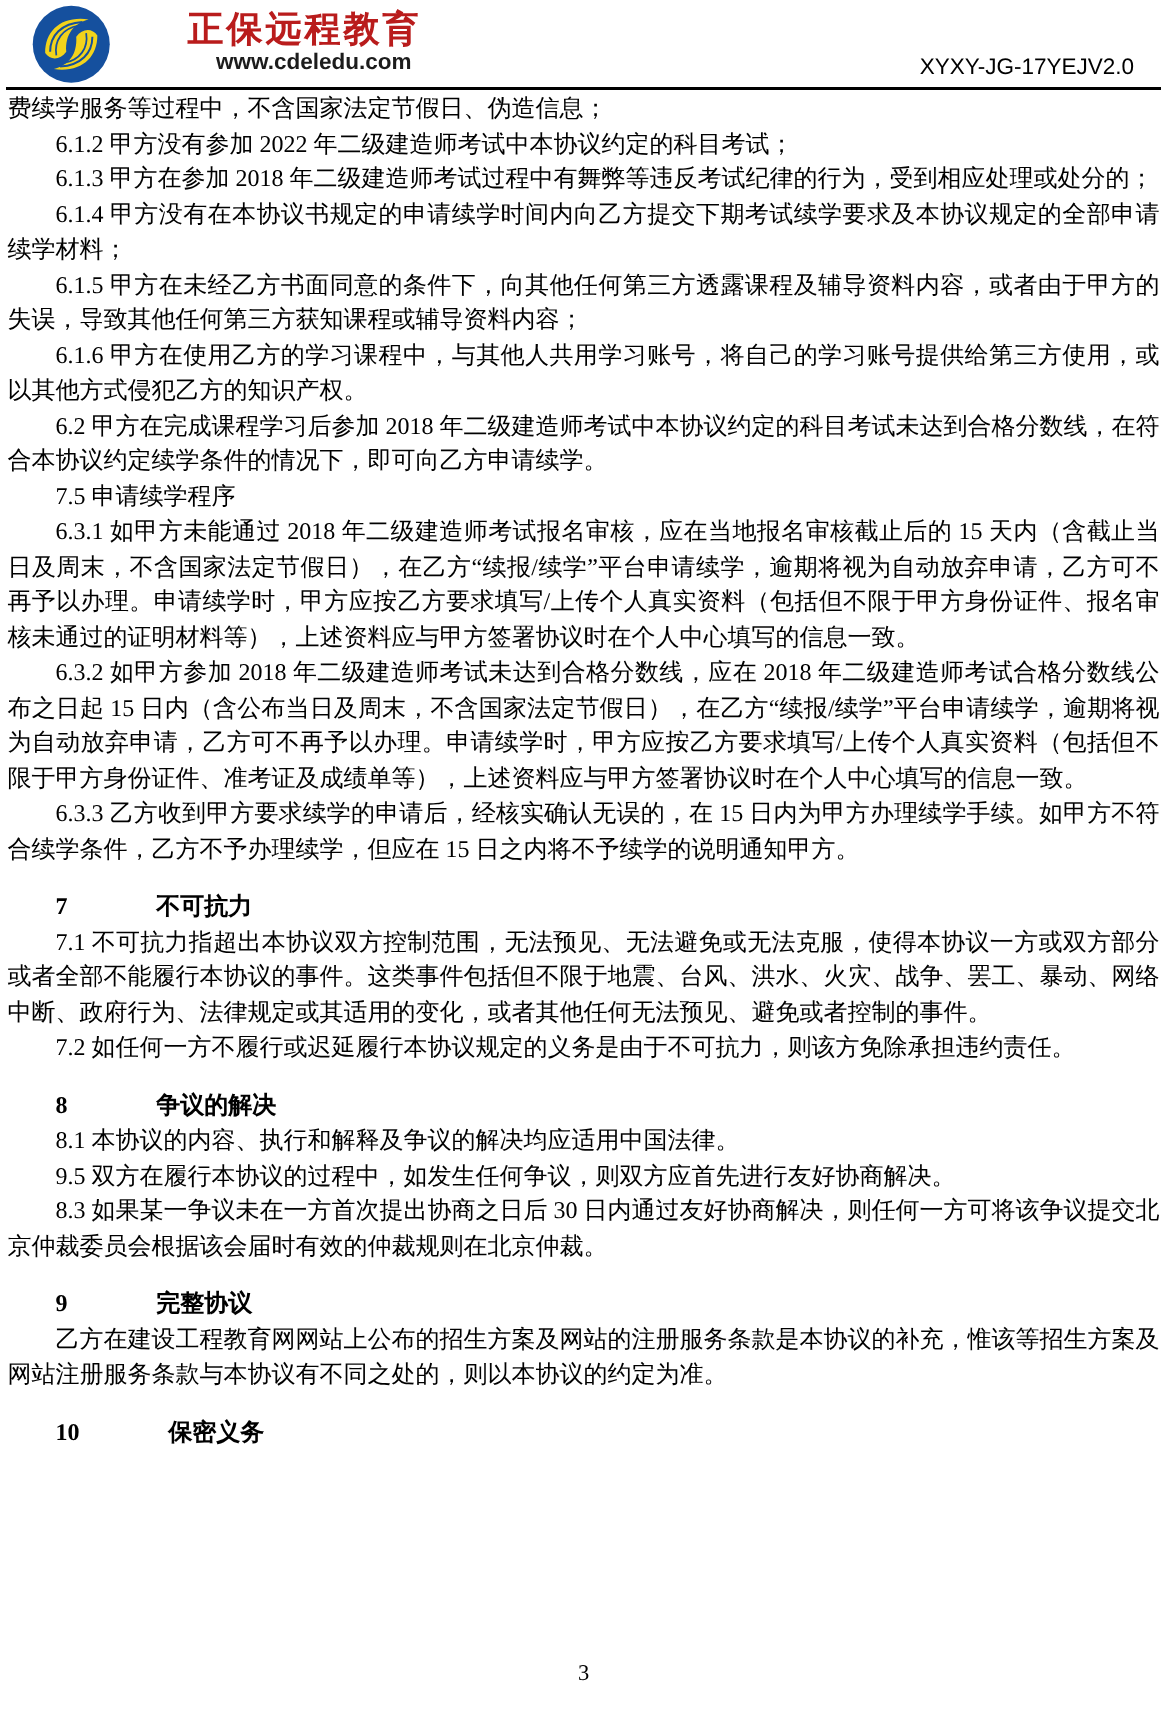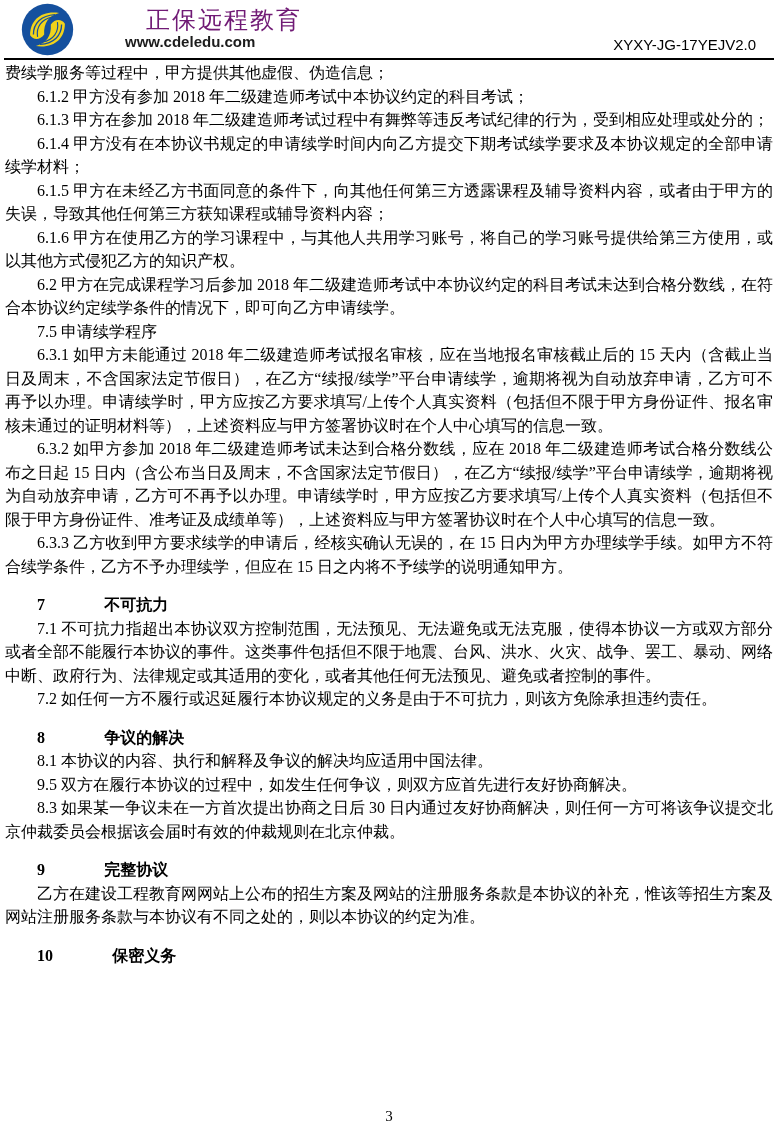--- a/index.html
+++ b/index.html
@@ -11,27 +11,26 @@
     color: #000;
     overflow: hidden;
   }
   
   .page-header { position: absolute; top: 0; left: 0; right: 0; height: 58px; }
   .logo-wrap { position: absolute; left: 21px; top: 3px; width: 94px; height: 53px; }
   .logo-wrap svg { width: 53px; height: 53px; display: block; }
   .brand-text { position: absolute; left: 125px; top: 6px; }
   .brand-name {
     font-family: "Liberation Sans", "DejaVu Sans", sans-serif;
-    font-weight: normal; font-size: 24px; line-height: 27px; color: #701a75;
+    font-weight: bold; font-size: 24px; line-height: 27px; color: #b91c1c;
     letter-spacing: 2px;
-    margin-left: 21px;
   }
   .brand-url {
     font-family: "Liberation Sans", "DejaVu Sans", sans-serif;
-    font-weight: bold; font-size: 15px; line-height: 18px; color: #1c1c1c;
+    font-weight: bold; font-size: 15px; line-height: 18px; color: #1c1c1c; margin-left: 19px;
   }
   .doc-code {
     position: absolute; right: 22px; top: 36px;
     font-family: "Liberation Sans", "DejaVu Sans", sans-serif;
     font-size: 15px; color: #000; text-align: right;
   }
   .header-rule {
     position: absolute; top: 58px; left: 4px; right: 4px;
     border-top: 2px solid #000;
   }
@@ -85,22 +84,22 @@
   </div>
   <div class="brand-text">
     <div class="brand-name">正保远程教育</div>
     <div class="brand-url">www.cdeledu.com</div>
   </div>
   <div class="doc-code">XYXY-JG-17YEJV2.0</div>
   <div class="header-rule"></div>
 </div>
 
 <div class="doc-body">
-    <div class="para plain">费续学服务等过程中，甲方提供其他虚假、伪造信息；</div>
-    <div class="para clause">6.1.2 甲方没有参加 2018 年二级建造师考试中本协议约定的科目考试；</div>
+    <div class="para plain">费续学服务等过程中，不含国家法定节假日、伪造信息；</div>
+    <div class="para clause">6.1.2 甲方没有参加 2022 年二级建造师考试中本协议约定的科目考试；</div>
     <div class="para clause">6.1.3 甲方在参加 2018 年二级建造师考试过程中有舞弊等违反考试纪律的行为，受到相应处理或处分的；</div>
     <div class="para clause">6.1.4 甲方没有在本协议书规定的申请续学时间内向乙方提交下期考试续学要求及本协议规定的全部申请续学材料；</div>
     <div class="para clause">6.1.5 甲方在未经乙方书面同意的条件下，向其他任何第三方透露课程及辅导资料内容，或者由于甲方的失误，导致其他任何第三方获知课程或辅导资料内容；</div>
     <div class="para clause">6.1.6 甲方在使用乙方的学习课程中，与其他人共用学习账号，将自己的学习账号提供给第三方使用，或以其他方式侵犯乙方的知识产权。</div>
     <div class="para clause">6.2 甲方在完成课程学习后参加 2018 年二级建造师考试中本协议约定的科目考试未达到合格分数线，在符合本协议约定续学条件的情况下，即可向乙方申请续学。</div>
     <div class="para clause">7.5 申请续学程序</div>
     <div class="para clause">6.3.1 如甲方未能通过 2018 年二级建造师考试报名审核，应在当地报名审核截止后的 15 天内（含截止当日及周末，不含国家法定节假日），在乙方“续报/续学”平台申请续学，逾期将视为自动放弃申请，乙方可不再予以办理。申请续学时，甲方应按乙方要求填写/上传个人真实资料（包括但不限于甲方身份证件、报名审核未通过的证明材料等），上述资料应与甲方签署协议时在个人中心填写的信息一致。</div>
     <div class="para clause">6.3.2 如甲方参加 2018 年二级建造师考试未达到合格分数线，应在 2018 年二级建造师考试合格分数线公布之日起 15 日内（含公布当日及周末，不含国家法定节假日），在乙方“续报/续学”平台申请续学，逾期将视为自动放弃申请，乙方可不再予以办理。申请续学时，甲方应按乙方要求填写/上传个人真实资料（包括但不限于甲方身份证件、准考证及成绩单等），上述资料应与甲方签署协议时在个人中心填写的信息一致。</div>
     <div class="para clause">6.3.3 乙方收到甲方要求续学的申请后，经核实确认无误的，在 15 日内为甲方办理续学手续。如甲方不符合续学条件，乙方不予办理续学，但应在 15 日之内将不予续学的说明通知甲方。</div>
     <div class="para heading"><span class="h-num">7</span><span class="h-title">不可抗力</span></div>

